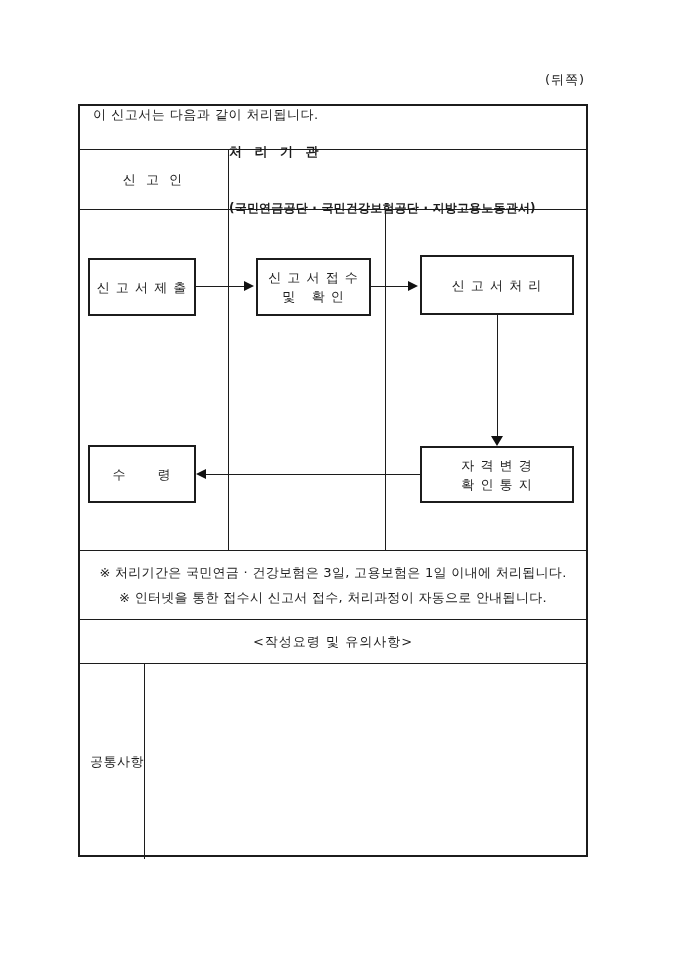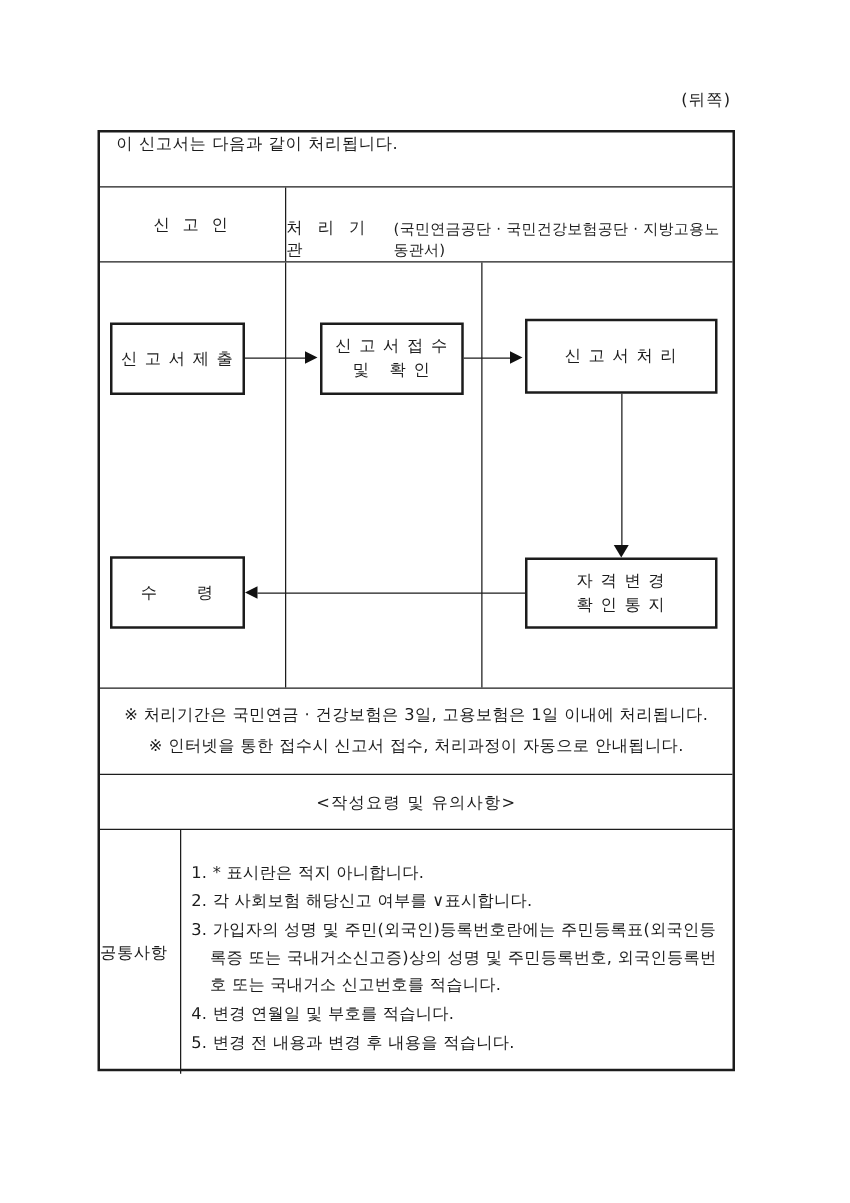--- a/index.html
+++ b/index.html
@@ -19,21 +19,21 @@
   .row{box-sizing:border-box;border-bottom:1px solid #1c1c1c;position:relative;}
   .row:last-child{border-bottom:none;}
   .row-intro{height:44px;display:flex;align-items:flex-start;padding-left:13px;font-size:13px;letter-spacing:0.5px;}
   .row-header{height:60px;display:flex;}
   .row-flow{height:341px;}
   .row-notes{height:69px;padding:9px 12px 0 12px;font-size:13px;line-height:25px;letter-spacing:0.3px;text-align:center;}
   .row-insttitle{height:44px;display:flex;align-items:center;justify-content:center;font-size:13px;letter-spacing:1px;}
   .row-common{height:195px;display:flex;}
 
   .cell-reporter{width:148px;border-right:1px solid #1c1c1c;display:flex;align-items:center;justify-content:center;font-size:13px;letter-spacing:3px;}
-  .cell-agency{flex:1;display:flex;flex-direction:row;align-items:flex-end;justify-content:center;gap:3px;}
+  .cell-agency{flex:1;display:flex;flex-direction:column;align-items:flex-start;justify-content:center;gap:3px;font-weight:bold;}
   .agency-title{font-size:13px;letter-spacing:4px;}
   .agency-subtitle{font-size:12px;letter-spacing:0.2px;margin-top:36px;}
 
   .vdiv{position:absolute;top:0;bottom:0;width:1px;background:#1c1c1c;}
   .vdiv-1{left:148px;}
   .vdiv-2{left:305px;}
 
   .flow-box{
     position:absolute;border:2px solid #1c1c1c;background:#fff;
     display:flex;flex-direction:column;align-items:center;justify-content:center;
@@ -53,21 +53,21 @@
 
   .a1-line{top:76px;left:116px;width:50px;}
   .a1-head{top:71px;left:164px;}
   .a2-line{top:76px;left:291px;width:38px;}
   .a2-head{top:71px;left:328px;}
   .a3-line{left:417px;top:105px;height:121px;}
   .a3-head{top:226px;left:411px;}
   .a4-line{top:264px;left:126px;width:214px;}
   .a4-head{top:259px;left:116px;}
 
-  .cell-common-label{width:64px;border-right:1px solid #1c1c1c;display:flex;align-items:center;justify-content:flex-start;font-size:13px;letter-spacing:0.5px;}
+  .cell-common-label{width:64px;border-right:1px solid #1c1c1c;display:flex;align-items:center;justify-content:flex-end;font-size:13px;letter-spacing:0.5px;}
   .cell-common-items{flex:1;padding:24px 12px 0 8px;font-size:13px;}
   .inst-item{padding-left:15px;text-indent:-15px;line-height:22px;margin-bottom:1px;letter-spacing:0.2px;}
 </style>
 </head>
 <body>
 
 <div class="page">
 
   <div class="side-label">(뒤쪽)</div>
 
@@ -132,23 +132,16 @@
     </div>
 
     <div class="row row-insttitle">
       <span>&lt;작성요령 및 유의사항&gt;</span>
     </div>
 
     <div class="row row-common">
       <div class="cell-common-label">
         <span>공통사항</span>
       </div>
-      <div class="cell-common-items">
-        <div class="inst-item">1. * 표시란은 적지 아니합니다.</div>
-        <div class="inst-item">2. 각 사회보험 해당신고 여부를 ∨표시합니다.</div>
-        <div class="inst-item">3. 가입자의 성명 및 주민(외국인)등록번호란에는 주민등록표(외국인등록증 또는 국내거소신고증)상의 성명 및 주민등록번호, 외국인등록번호 또는 국내거소 신고번호를 적습니다.</div>
-        <div class="inst-item">4. 변경 연월일 및 부호를 적습니다.</div>
-        <div class="inst-item">5. 변경 전 내용과 변경 후 내용을 적습니다.</div>
-      </div>
     </div>
 
   </div>
 </div>
 
 </body></html>

